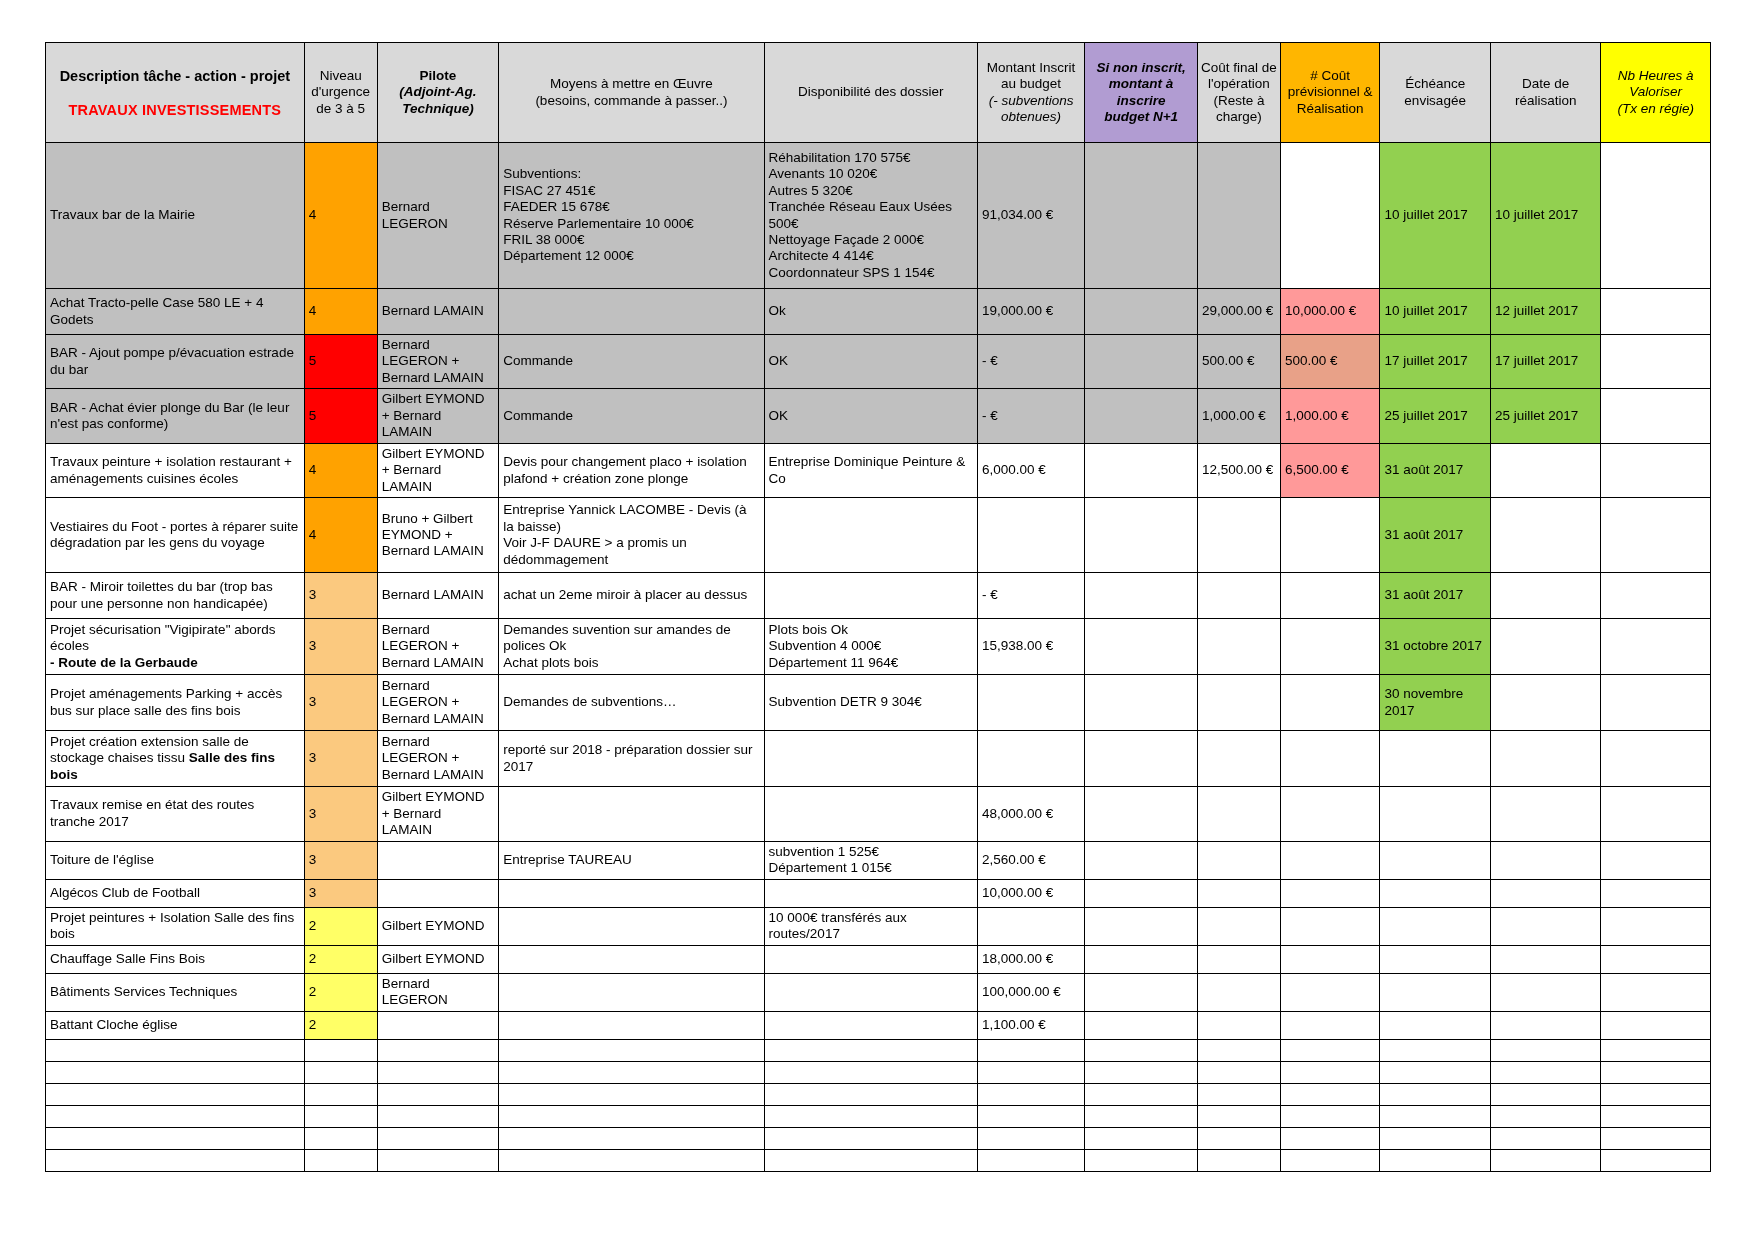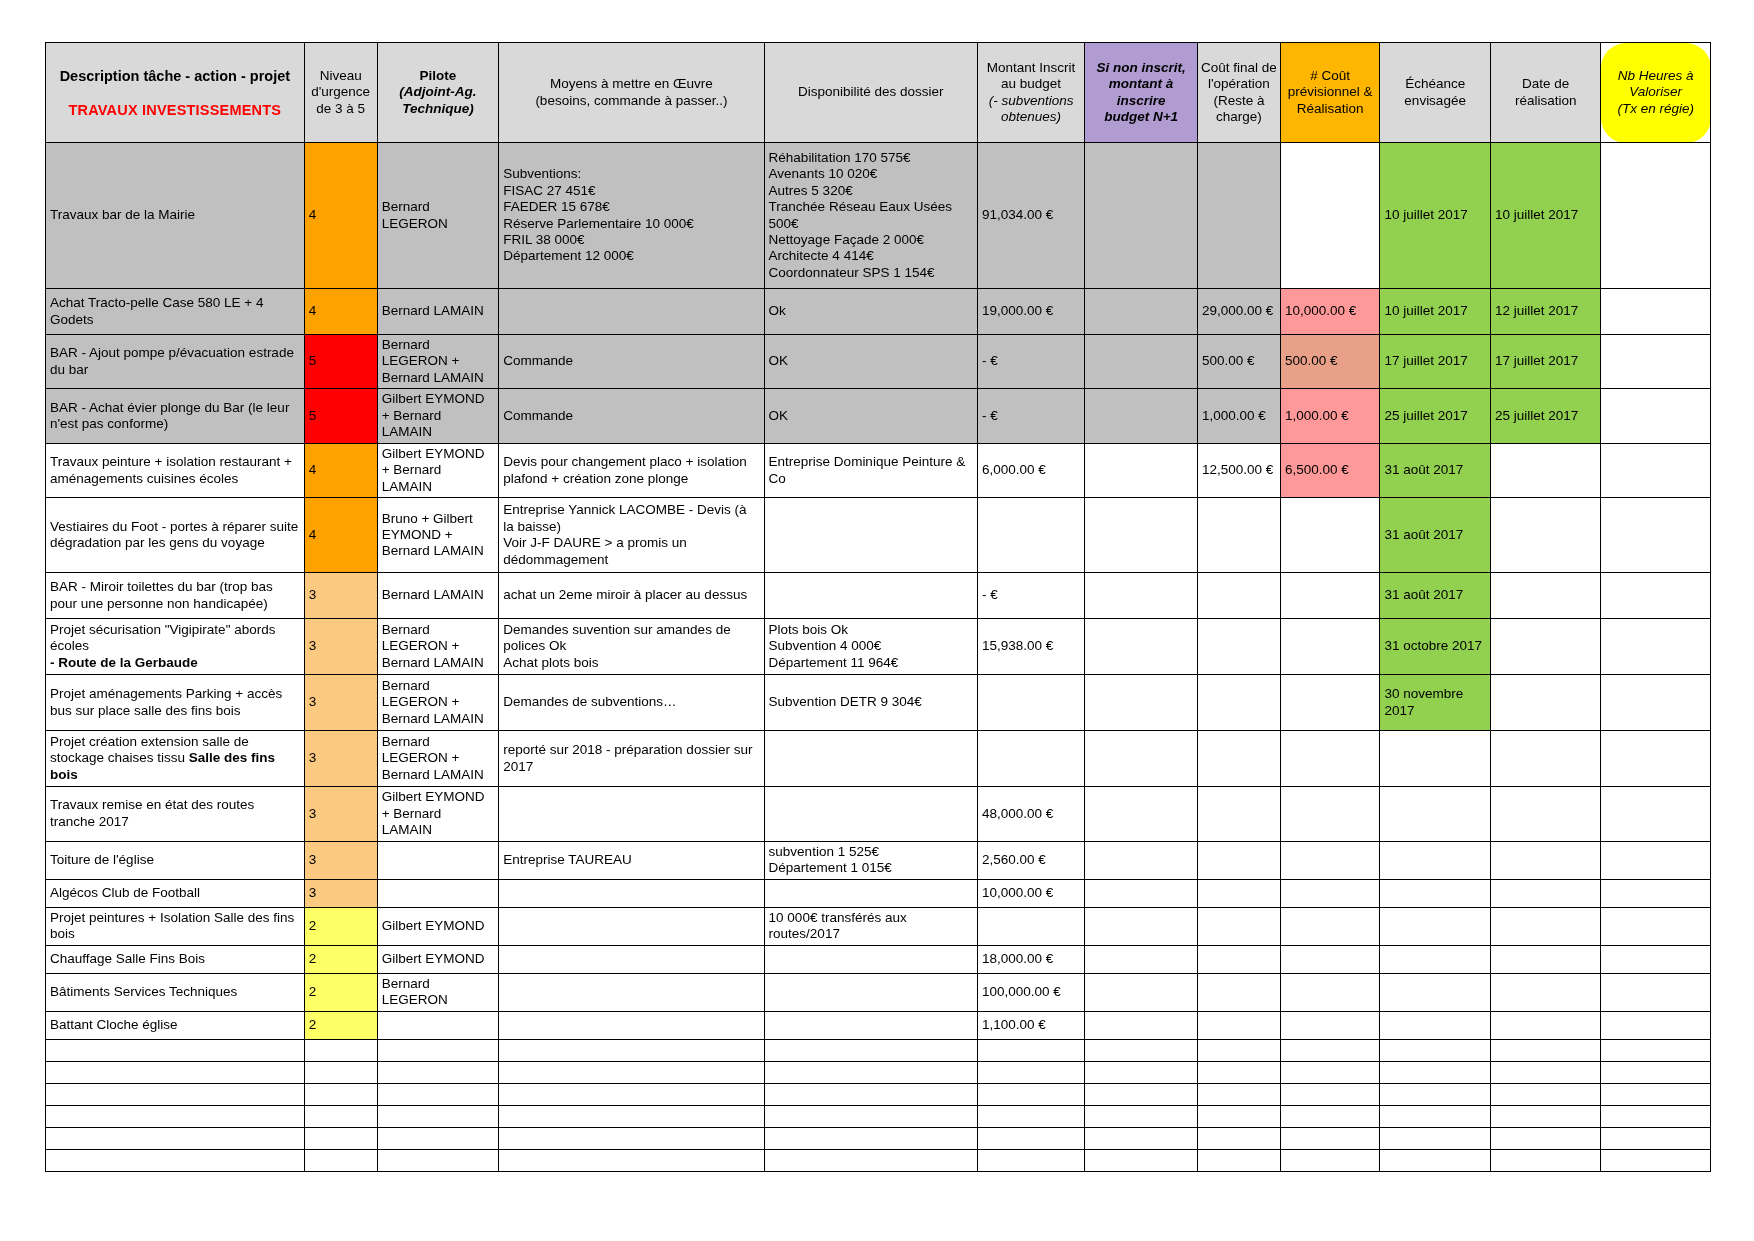--- a/index.html
+++ b/index.html
@@ -69,21 +69,21 @@
     color: #ff0000;
     letter-spacing: .2px;
   }
   .hdr-bold { font-weight: bold; display:block; }
   .hdr-bolditalic { font-weight: bold; font-style: italic; display:block; }
   .hdr-italic { font-style: italic; display:block; }
   .hdr-line { display:block; }
 
   td.hdr-purple { background: #b19cd2 !important; }
   td.hdr-orange { background: #ffb600 !important; }
-  td.hdr-yellow { background: #ffff00 !important; border-radius: 25px; }
+  td.hdr-yellow { background: #ffff00 !important; }
 
   
   .c-grey   { background: #c0c0c0; }
   .c-white  { background: #ffffff; }
   .c-green  { background: #92d050; }
   .c-redpink{ background: #ff9999; }
   .c-salmon { background: #e8a188; }
 
   .u-5 { background: #ff0000; }
   .u-4 { background: #ffa200; }

